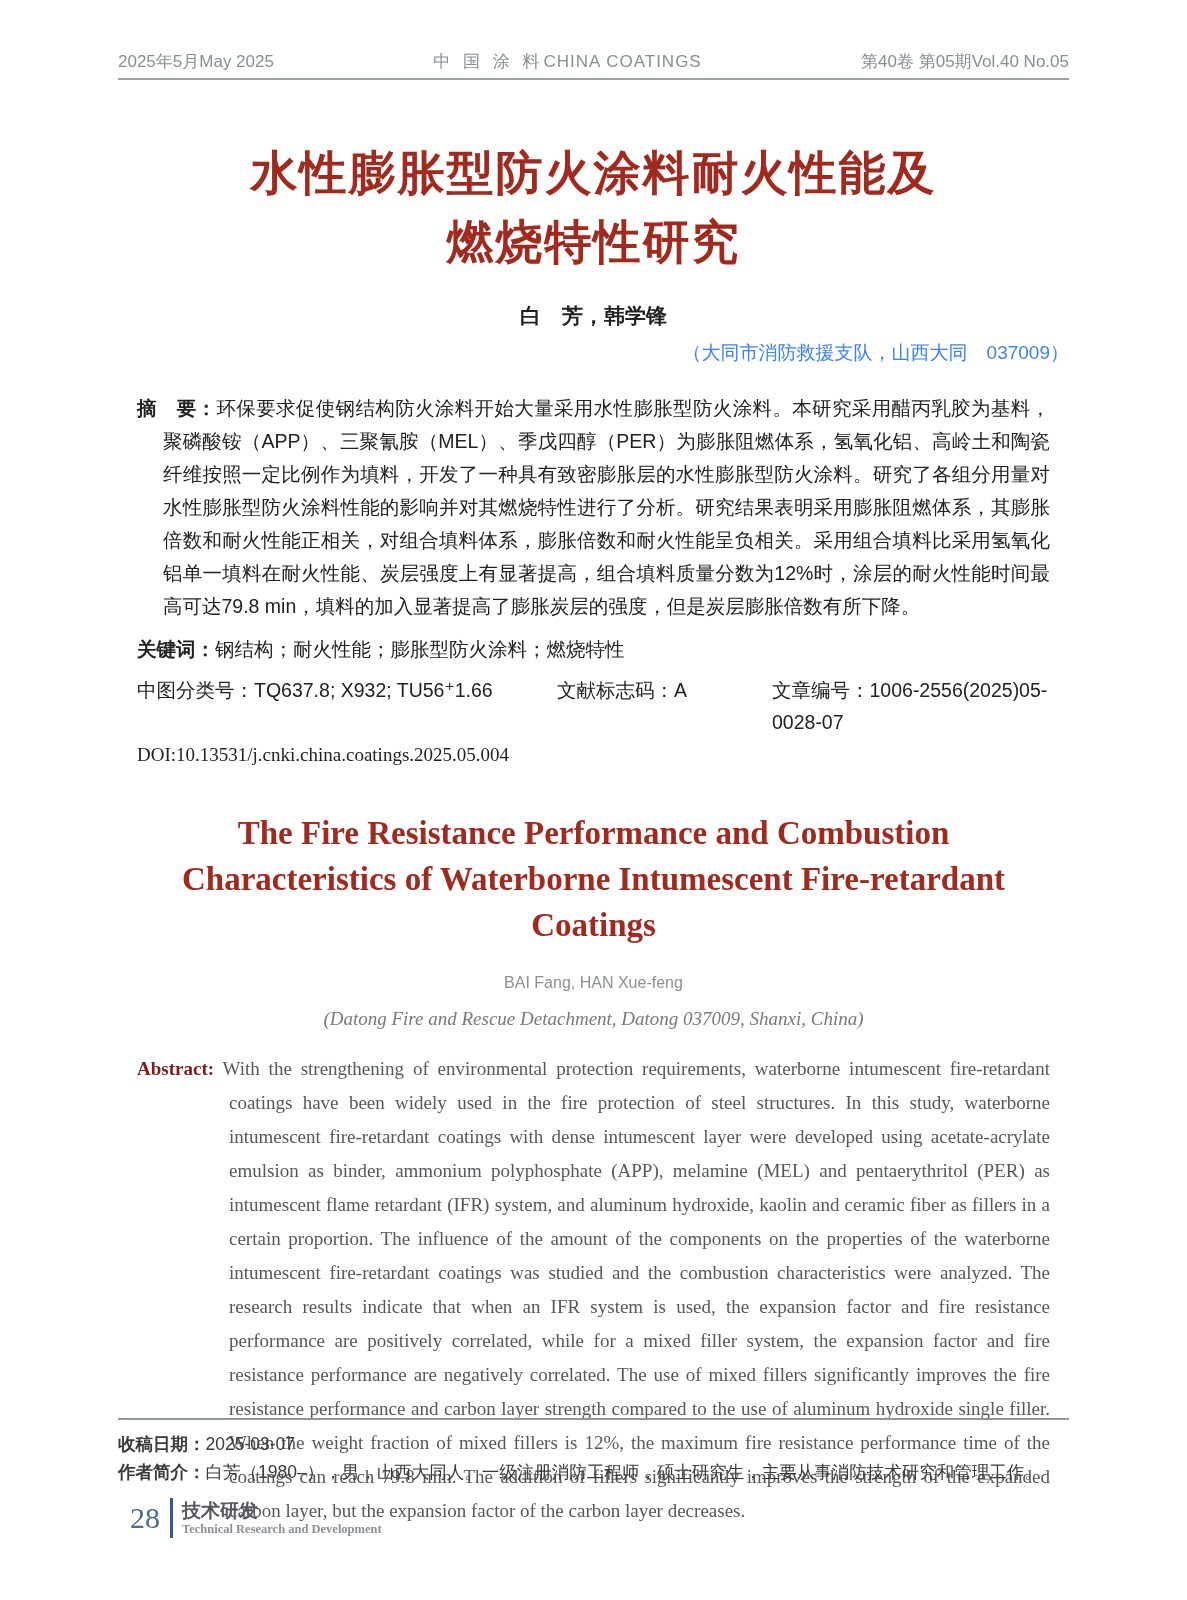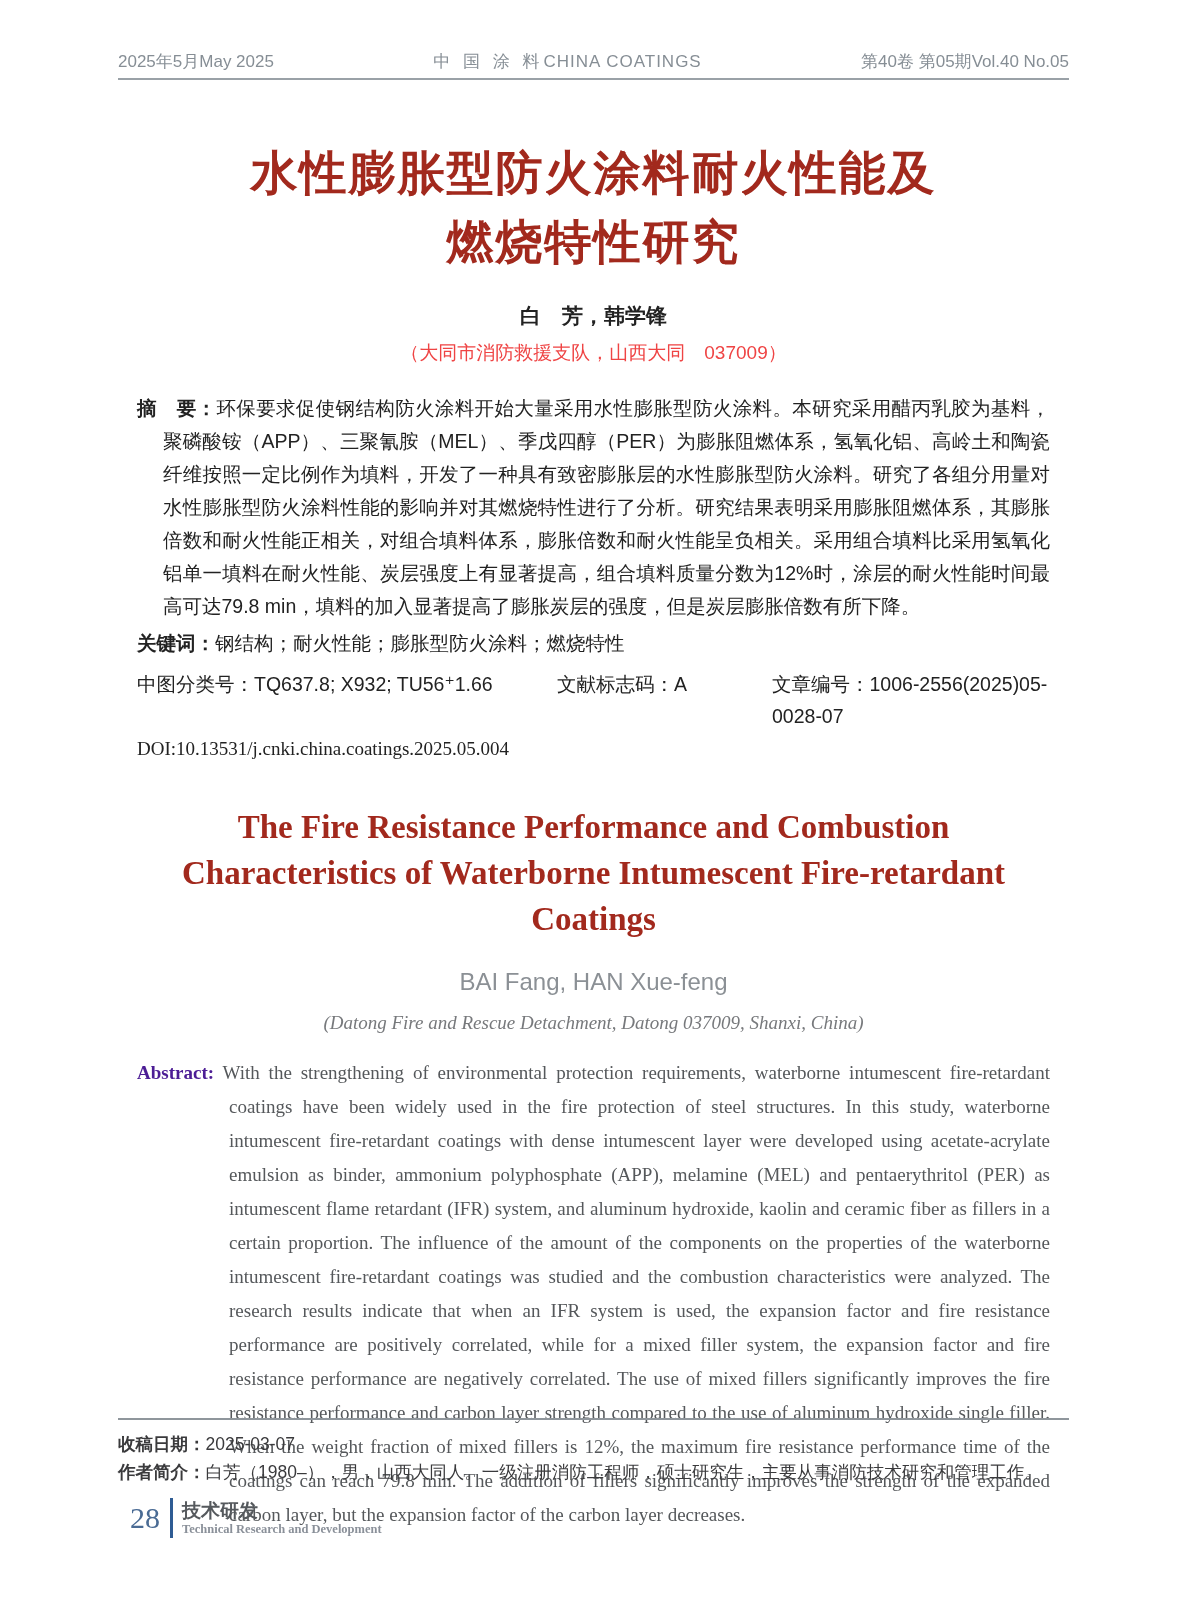--- a/index.html
+++ b/index.html
@@ -37,35 +37,35 @@
   .title-zh {
     margin-top: 58px;
     text-align: center;
     color: #a2291d;
     font-weight: bold;
     font-size: 47px;
     line-height: 69px;
     letter-spacing: 2px;
   }
   .authors-zh { margin-top: 26px; text-align: center; font-size: 21px; font-weight: bold; color: #222; }
-  .affil-zh   { margin-top: 10px; text-align: center; font-size: 19px; color: #ef4444; }
+  .affil-zh   { margin-top: 10px; text-align: right; font-size: 19px; color: #3b82f6; }
 
   
   .inner { padding: 0 19px; }
   .abstract-zh {
     margin-top: 26px;
     font-size: 19.5px;
     line-height: 33px;
     text-align: justify;
     color: #222;
     padding-left: 26px;
     text-indent: -26px;
   }
   .abstract-zh .lbl { font-weight: bold; }
-  .kw-zh { margin-top: 4px; font-size: 19.5px; line-height: 32px; color: #222; }
+  .kw-zh { margin-top: 10px; font-size: 19.5px; line-height: 32px; color: #222; }
   .kw-zh .lbl { font-weight: bold; }
   .meta-row {
     margin-top: 9px;
     display: flex;
     font-size: 19.5px;
     line-height: 32px;
     color: #222;
   }
   .meta-row .m1 { width: 420px; }
   .meta-row .m2 { width: 215px; }
@@ -80,37 +80,37 @@
   
   .title-en {
     margin-top: 44px;
     text-align: center;
     color: #a2291d;
     font-weight: bold;
     font-family: "Liberation Serif", "DejaVu Serif", serif;
     font-size: 33px;
     line-height: 46px;
   }
-  .authors-en { margin-top: 26px; text-align: center; font-size: 24px; color: #8b9095; }
+  .authors-en { margin-top: 26px; text-align: center; font-size: 16px; color: #8b9095; }
   .affil-en {
     margin-top: 16px; text-align: center;
     font-family: "Liberation Serif", "DejaVu Serif", serif;
     font-style: italic; font-size: 19px; color: #77797c;
   }
   .abstract-en {
     margin-top: 22px;
     font-family: "Liberation Serif", "DejaVu Serif", serif;
     font-size: 19px;
     line-height: 34px;
     text-align: justify;
     color: #55585b;
     padding-left: 92px;
     text-indent: -92px;
   }
-  .abstract-en .lbl { font-weight: bold; color: #4c1d95; }
+  .abstract-en .lbl { font-weight: bold; color: #7f1d1d; }
   .kw-en {
     margin-top: 6px;
     font-family: "Liberation Serif", "DejaVu Serif", serif;
     font-size: 19px;
     line-height: 33px;
     color: #55585b;
     padding-left: 0;
   }
   .kw-en .lbl { font-weight: bold; color: #3e4144; }
 

